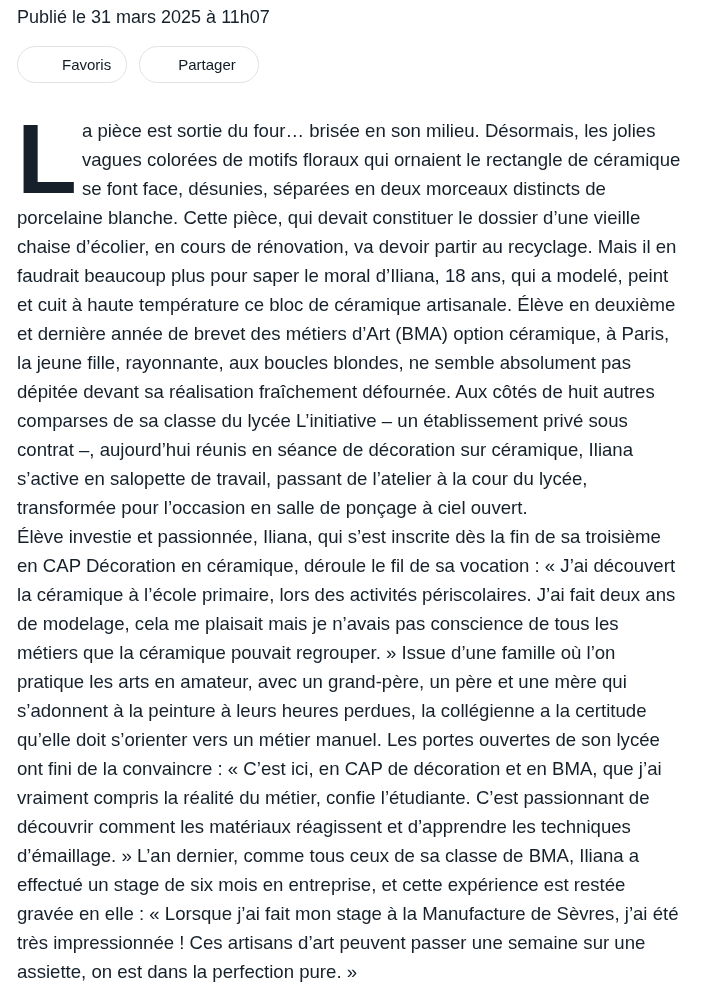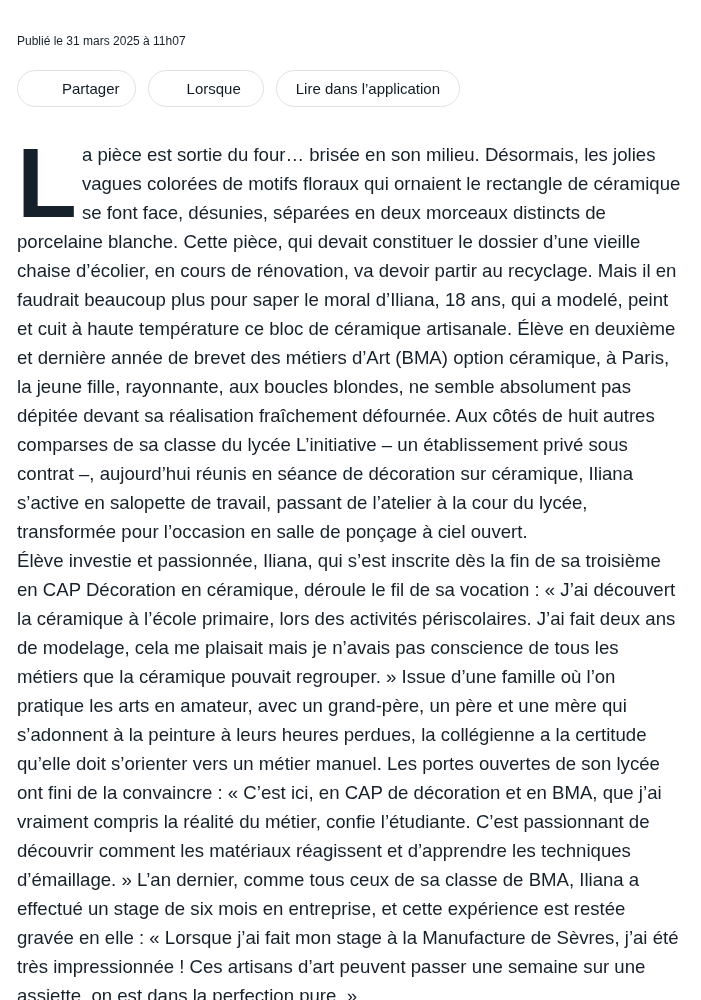--- a/index.html
+++ b/index.html
@@ -13,24 +13,23 @@
   body {
     font-family: "Liberation Sans", "DejaVu Sans", sans-serif;
     color: #15202b;
     -webkit-font-smoothing: antialiased;
   }
   .wrap {
     padding: 0 17px;
   }
   .published {
     padding-top: 9px;
-    font-size: 12px;
+    font-size: 18px;
     line-height: 17px;
     color: #15202b;
-    margin-top: 24px;
   }
   .toolbar {
     margin-top: 20px;
     display: flex;
     align-items: center;
     gap: 12px;
   }
   .pill {
     box-sizing: border-box;
     height: 37px;
@@ -72,23 +71,22 @@
   .quote { }
 </style>
 </head>
 <body>
 
 <div class="wrap">
 
   <div class="published">Publié le 31 mars 2025 à 11h07</div>
 
   <div class="toolbar">
-    <button class="pill pill-share">Partager</button>
-    <button class="pill pill-fav">Lorsque</button>
-    <button class="pill pill-app">Lire dans l’application</button>
+    <button class="pill pill-share">Favoris</button>
+    <button class="pill pill-fav">Partager</button>
   </div>
 
   <div class="article">
     <p class="p1"><span class="dropcap">L</span><span>a pièce est sortie du four… brisée en son milieu. Désormais, les jolies vagues colorées de motifs floraux qui ornaient le rectangle de céramique se font face, désunies, séparées en deux morceaux distincts de porcelaine blanche. Cette pièce, qui devait constituer le dossier d’une vieille chaise d’écolier, en cours de rénovation, va devoir partir au recyclage. Mais il en faudrait beaucoup plus pour saper le moral d’Iliana, 18 ans, qui a modelé, peint et cuit à haute température ce bloc de céramique artisanale. Élève en deuxième et dernière année de brevet des métiers d’Art (BMA) option céramique, à Paris, la jeune fille, rayonnante, aux boucles blondes, ne semble absolument pas dépitée devant sa réalisation fraîchement défournée. Aux côtés de huit autres comparses de sa classe du lycée L’initiative – un établissement privé sous contrat –, aujourd’hui réunis en séance de décoration sur céramique, Iliana s’active en salopette de travail, passant de l’atelier à la cour du lycée, transformée pour l’occasion en salle de ponçage à ciel ouvert.</span></p>
 
     <p class="p2"><span>Élève investie et passionnée, Iliana, qui s’est inscrite dès la fin de sa troisième en CAP Décoration en céramique, déroule le fil de sa vocation : </span><span class="quote">« J’ai découvert la céramique à l’école primaire, lors des activités périscolaires. J’ai fait deux ans de modelage, cela me plaisait mais je n’avais pas conscience de tous les métiers que la céramique pouvait regrouper. » </span><span>Issue d’une famille où l’on pratique les arts en amateur, avec un grand-père, un père et une mère qui s’adonnent à la peinture à leurs heures perdues, la collégienne a la certitude qu’elle doit s’orienter vers un métier manuel. Les portes ouvertes de son lycée ont fini de la convaincre : </span><span class="quote">« C’est ici, en CAP de décoration et en BMA, que j’ai vraiment compris la réalité du métier, </span><span>confie l’étudiante. </span><span class="quote">C’est passionnant de découvrir comment les matériaux réagissent et d’apprendre les techniques d’émaillage. » </span><span>L’an dernier, comme tous ceux de sa classe de BMA, Iliana a effectué un stage de six mois en entreprise, et cette expérience est restée gravée en elle : </span><span class="quote">« Lorsque j’ai fait mon stage à la Manufacture de Sèvres, j’ai été très impressionnée ! Ces artisans d’art peuvent passer une semaine sur une assiette, on est dans la perfection pure. »</span></p>
   </div>
 
 </div>
 

